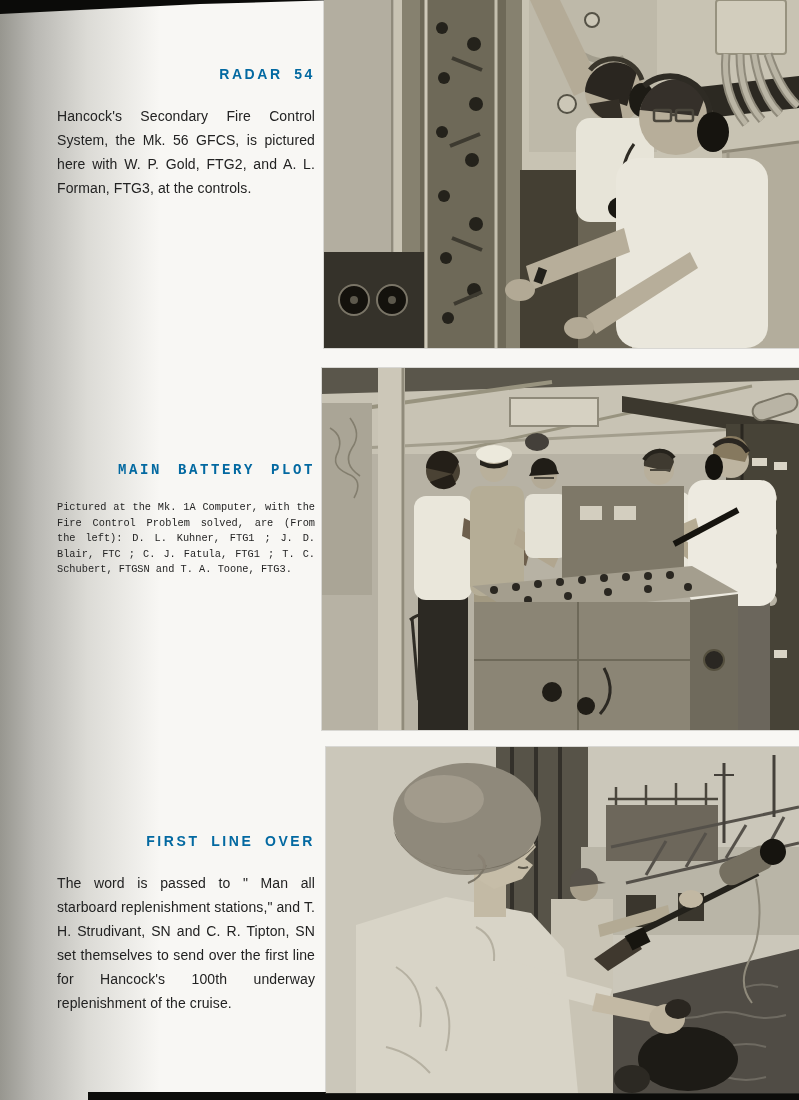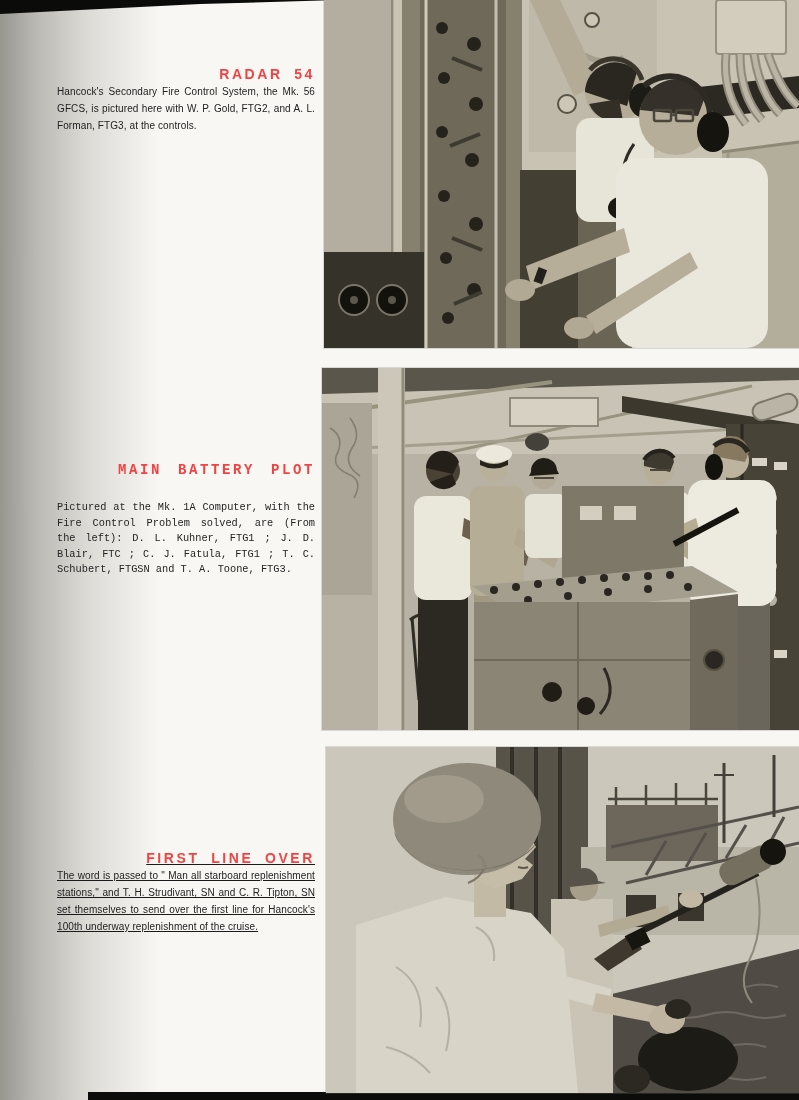--- a/index.html
+++ b/index.html
@@ -14,24 +14,24 @@
     background:linear-gradient(90deg, #97968f 0%, #b9b8b3 22%, #dcdbd6 55%, rgba(248,247,244,0) 100%);
     pointer-events:none;
   }
   .top-wedge { position:absolute; left:0; top:0; }
   .bottom-strip {
     position:absolute; left:88px; right:0; bottom:0; height:8px; background:#0c0c0a;
   }
   .text-section { position:absolute; left:57px; width:258px; }
   .section-heading {
     font-weight:bold; font-size:14px; letter-spacing:2.6px; word-spacing:5px;
-    text-align:right; color:#ef4444; white-space:nowrap;
+    text-align:right; color:#0369a1; white-space:nowrap;
   }
   .caption {
-    margin-top:1px; font-size:10px; line-height:17px; text-align:justify;
+    margin-top:22px; font-size:14px; line-height:24px; text-align:justify;
     color:#222; letter-spacing:0.1px;
   }
   .caption-small {
     margin-top:22px; font-size:10.3px; line-height:15.6px; text-align:justify;
     color:#242424;
   }
   .photo { position:absolute; display:block; box-shadow:0 0 0 1px rgba(120,118,110,0.25); }
   .photo svg { display:block; }
 </style>
 </head>
@@ -48,21 +48,21 @@
   <div class="text-section" style="top:66px;">
     <div class="section-heading">RADAR 54</div>
     <div class="caption">Hancock's Secondary Fire Control System, the Mk. 56 GFCS, is pictured here with W. P. Gold, FTG2, and A. L. Forman, FTG3, at the controls.</div>
   </div>
 
   <div class="text-section" style="top:462px;font-family:Liberation Mono, monospace;">
     <div class="section-heading">MAIN BATTERY PLOT</div>
     <div class="caption-small">Pictured at the Mk. 1A Computer, with the Fire Control Problem solved, are (From the left):  D. L. Kuhner, FTG1 ;  J. D.  Blair,  FTC ;  C. J.  Fatula,  FTG1 ;  T. C.  Schubert, FTGSN and T. A. Toone, FTG3.</div>
   </div>
 
-  <div class="text-section" style="top:850px;text-decoration:underline;">
+  <div class="text-section" style="top:833px;">
     <div class="section-heading">FIRST LINE OVER</div>
     <div class="caption">The word is passed to " Man all starboard replenishment stations," and T. H. Strudivant, SN and C. R. Tipton, SN set themselves to send over the first line for Hancock's 100th underway replenishment of the cruise.</div>
   </div>
 
   <figure class="photo" style="left:324px; top:0; margin:0;" role="img" aria-label="Two sailors wearing headphones seated at the Mk. 56 gun fire control console surrounded by equipment racks, dials and overhead cables.">
     <svg width="475" height="348" viewBox="0 0 475 348">
       <rect width="475" height="348" fill="#c8c3b3"></rect>
 
       <rect x="0" y="0" width="70" height="348" fill="#b3aea0"></rect>
       <line x1="68" y1="0" x2="68" y2="348" stroke="#8f8a7b" stroke-width="2"></line>

